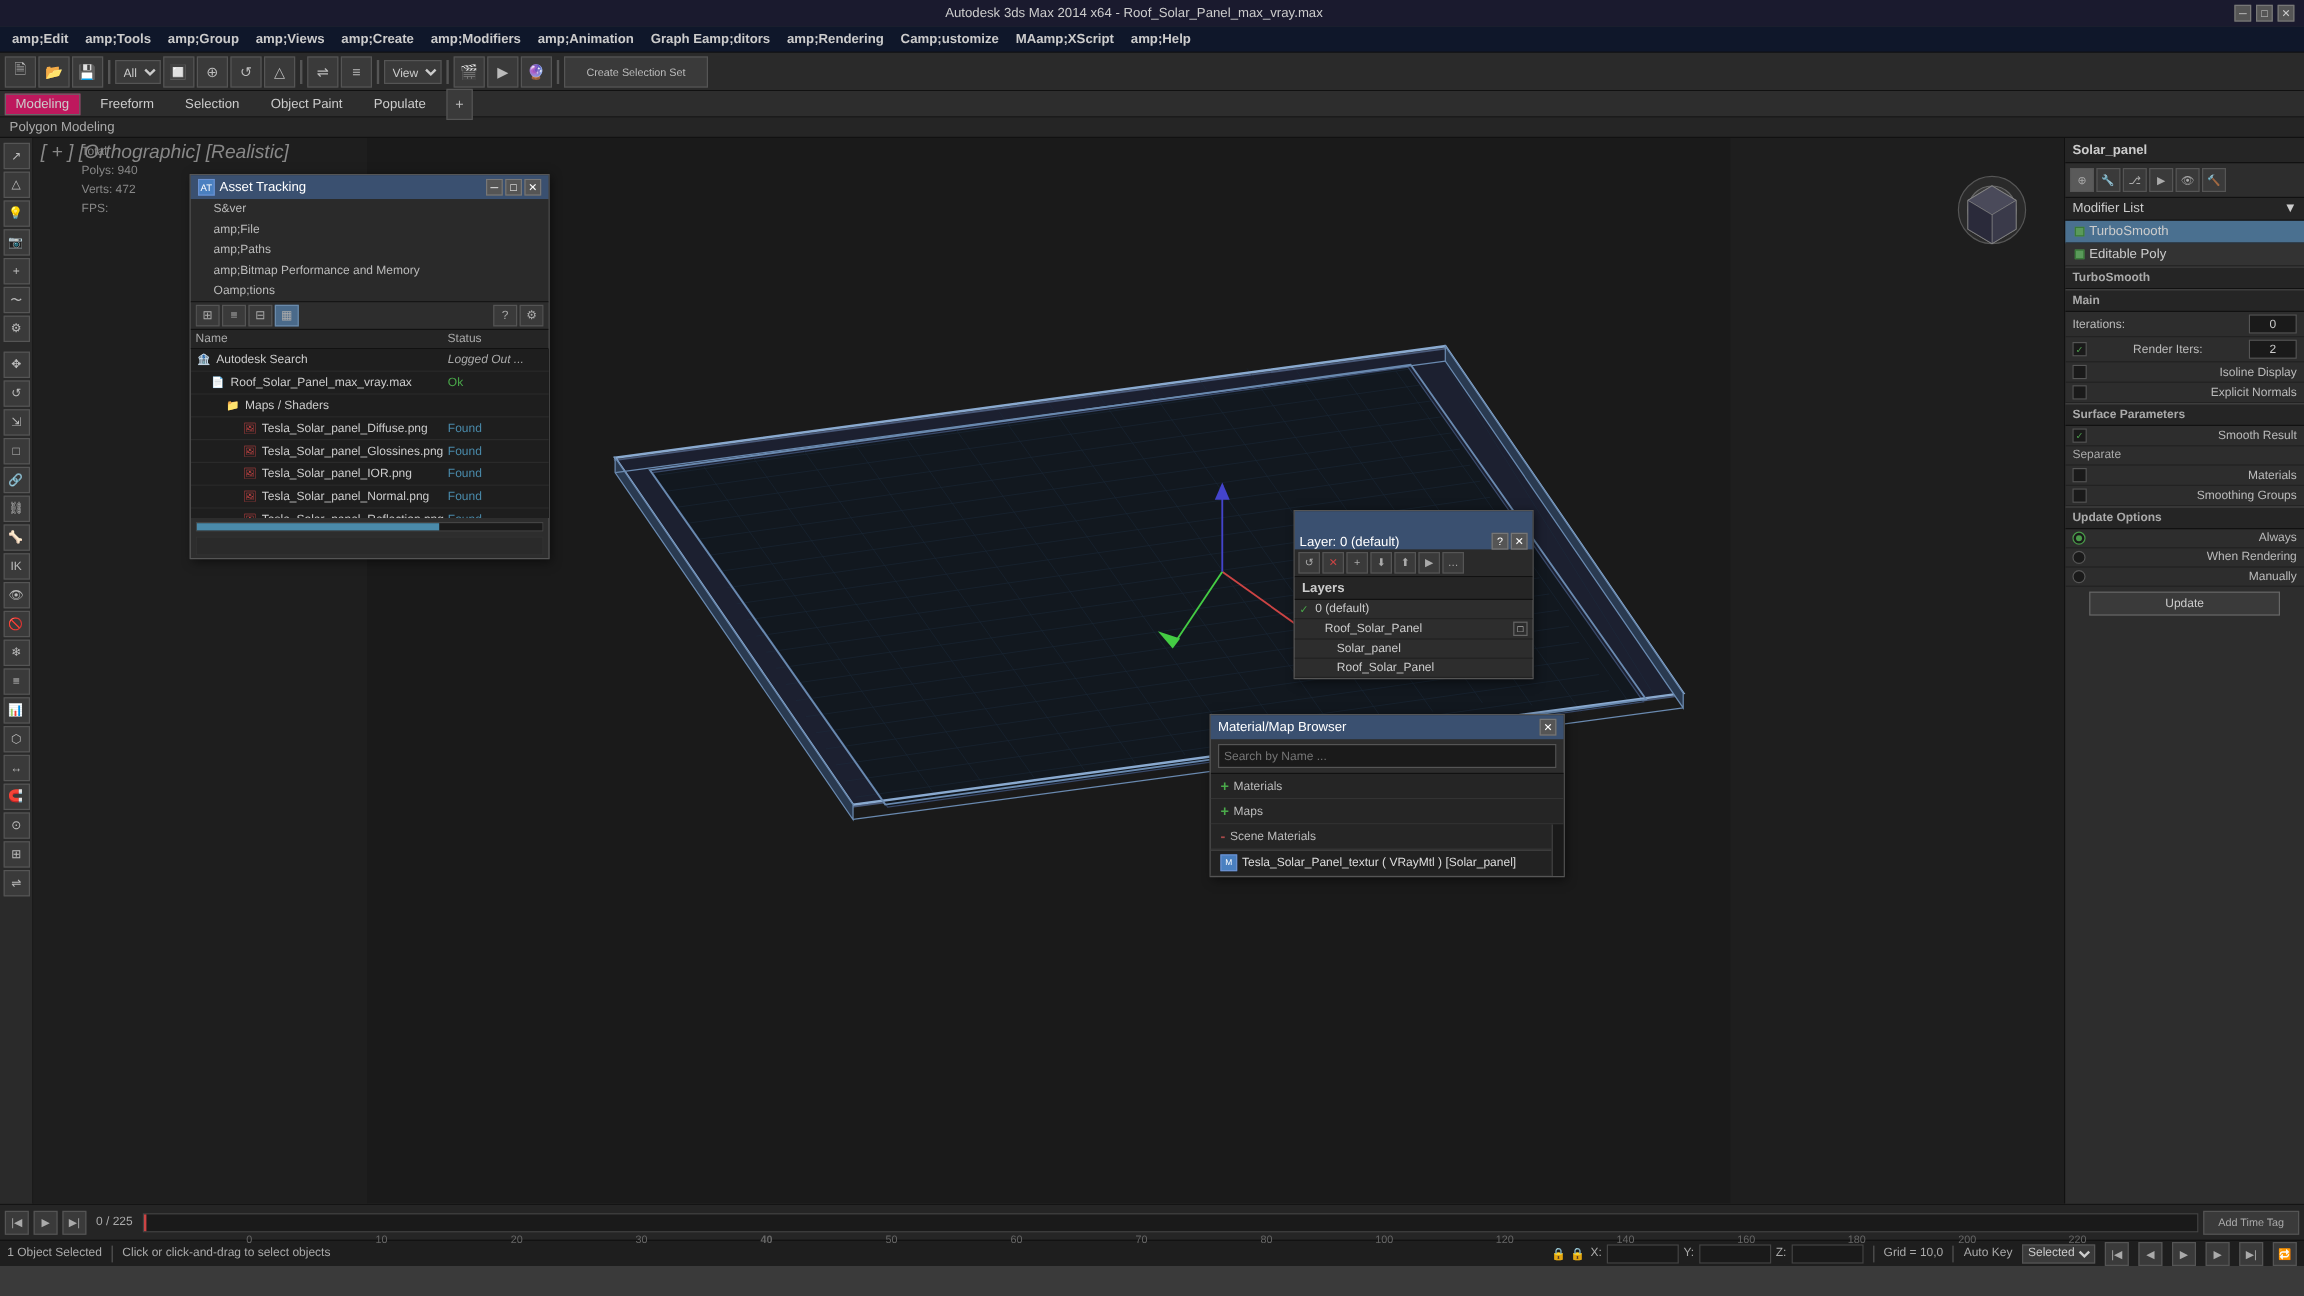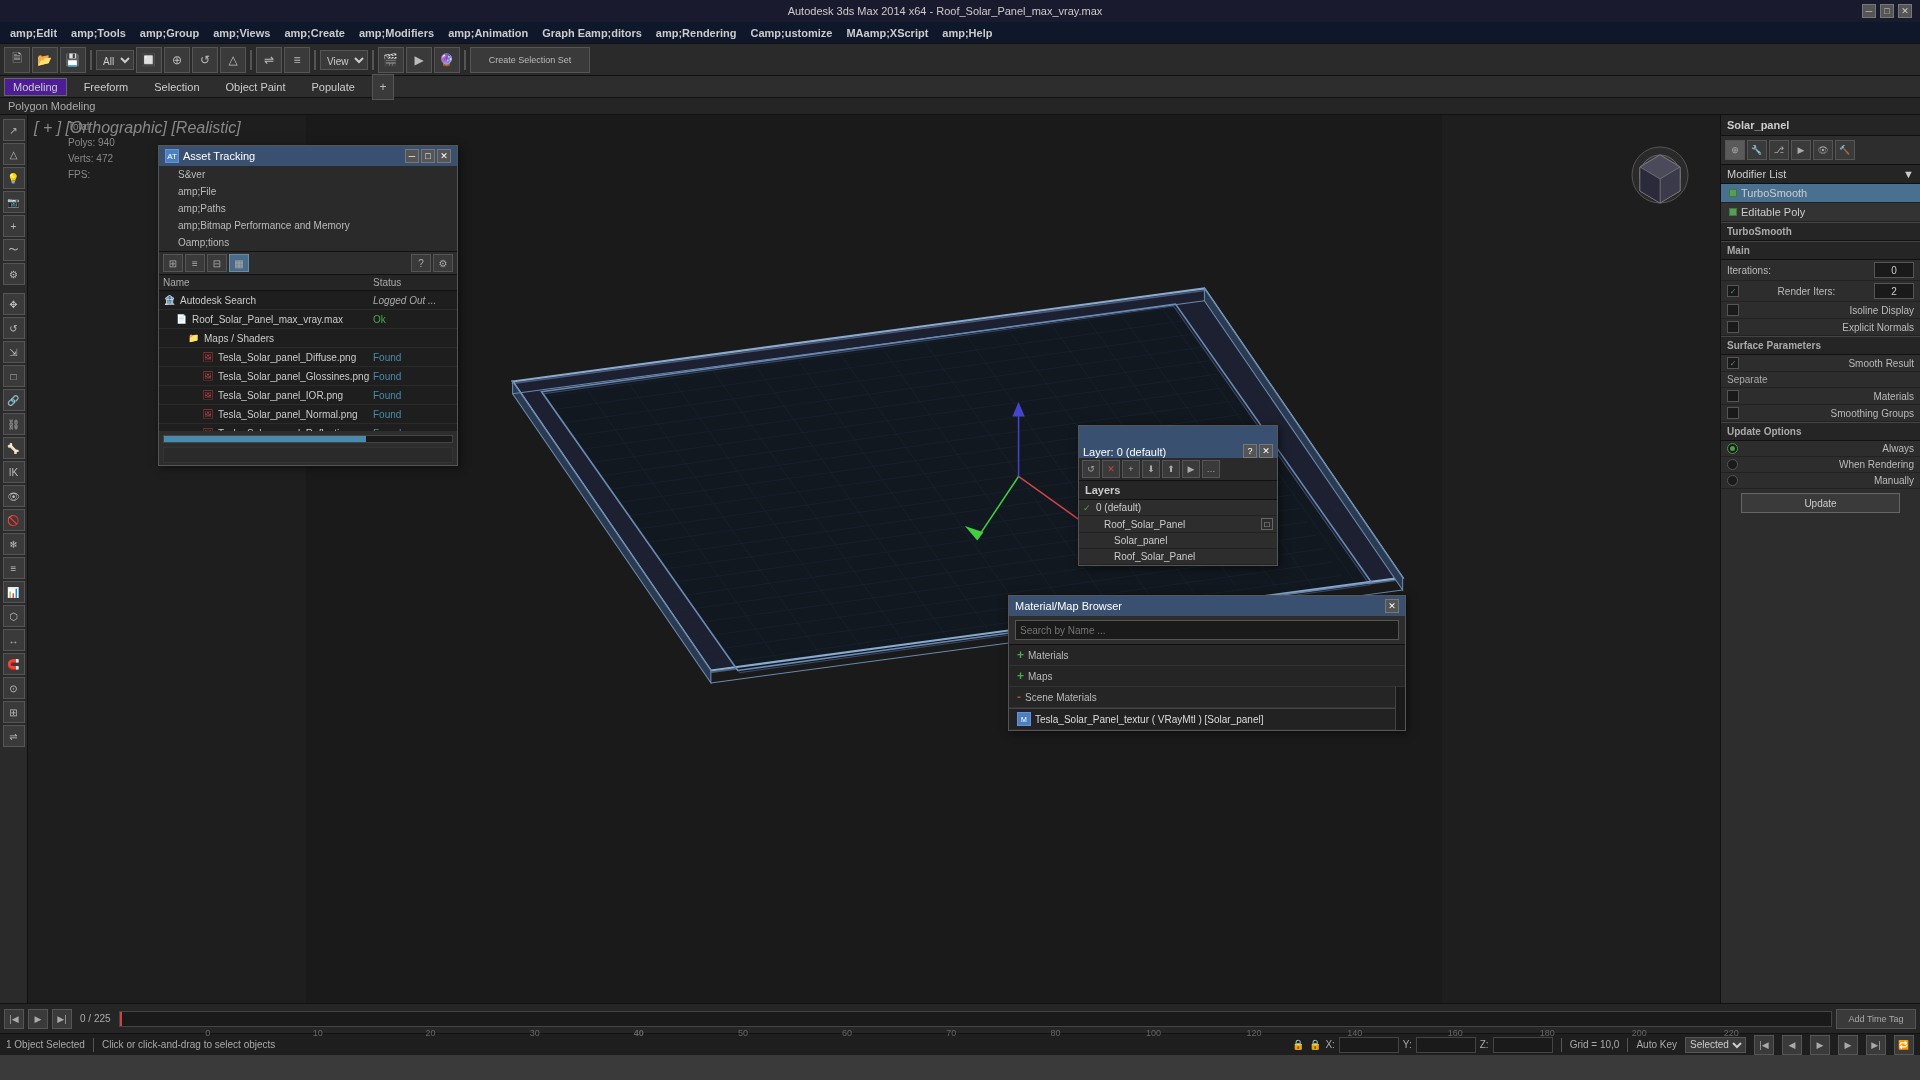--- a/index.html
+++ b/index.html
@@ -93,21 +93,21 @@
       border-bottom: 1px solid #111;
     }
     .sub-tab {
       padding: 2px 8px;
       color: #ccc;
       cursor: pointer;
       font-size: 11px;
       border: 1px solid transparent;
     }
     .sub-tab.active {
-      background: #4c1d95;
+      background: #be185d;
       border: 1px solid #666;
     }
 
     
     #main-layout {
       display: flex;
       height: calc(1080px - 22px - 22px - 32px - 22px - 20px - 30px - 22px);
       position: relative;
     }
 
@@ -531,21 +531,21 @@
     .lp-check { width: 10px; height: 10px; color: #4aaa4a; font-size: 9px; }
     .lp-box { width: 12px; height: 12px; border: 1px solid #666; display: flex; align-items: center; justify-content: center; font-size: 8px; }
     .lp-name { flex: 1; color: #ccc; }
     .lp-indent-1 { padding-left: 12px; }
     .lp-indent-2 { padding-left: 22px; }
 
     
     #matmap-browser {
       position: absolute;
       top: 480px; left: 980px;
-      width: 398px;
+      width: 296px;
       background: #2d2d2d;
       border: 1px solid #555;
       box-shadow: 2px 2px 8px rgba(0,0,0,0.5);
       z-index: 100;
     }
     #mmb-titlebar {
       background: #3a5070;
       height: 20px;
       display: flex;
       align-items: center;

